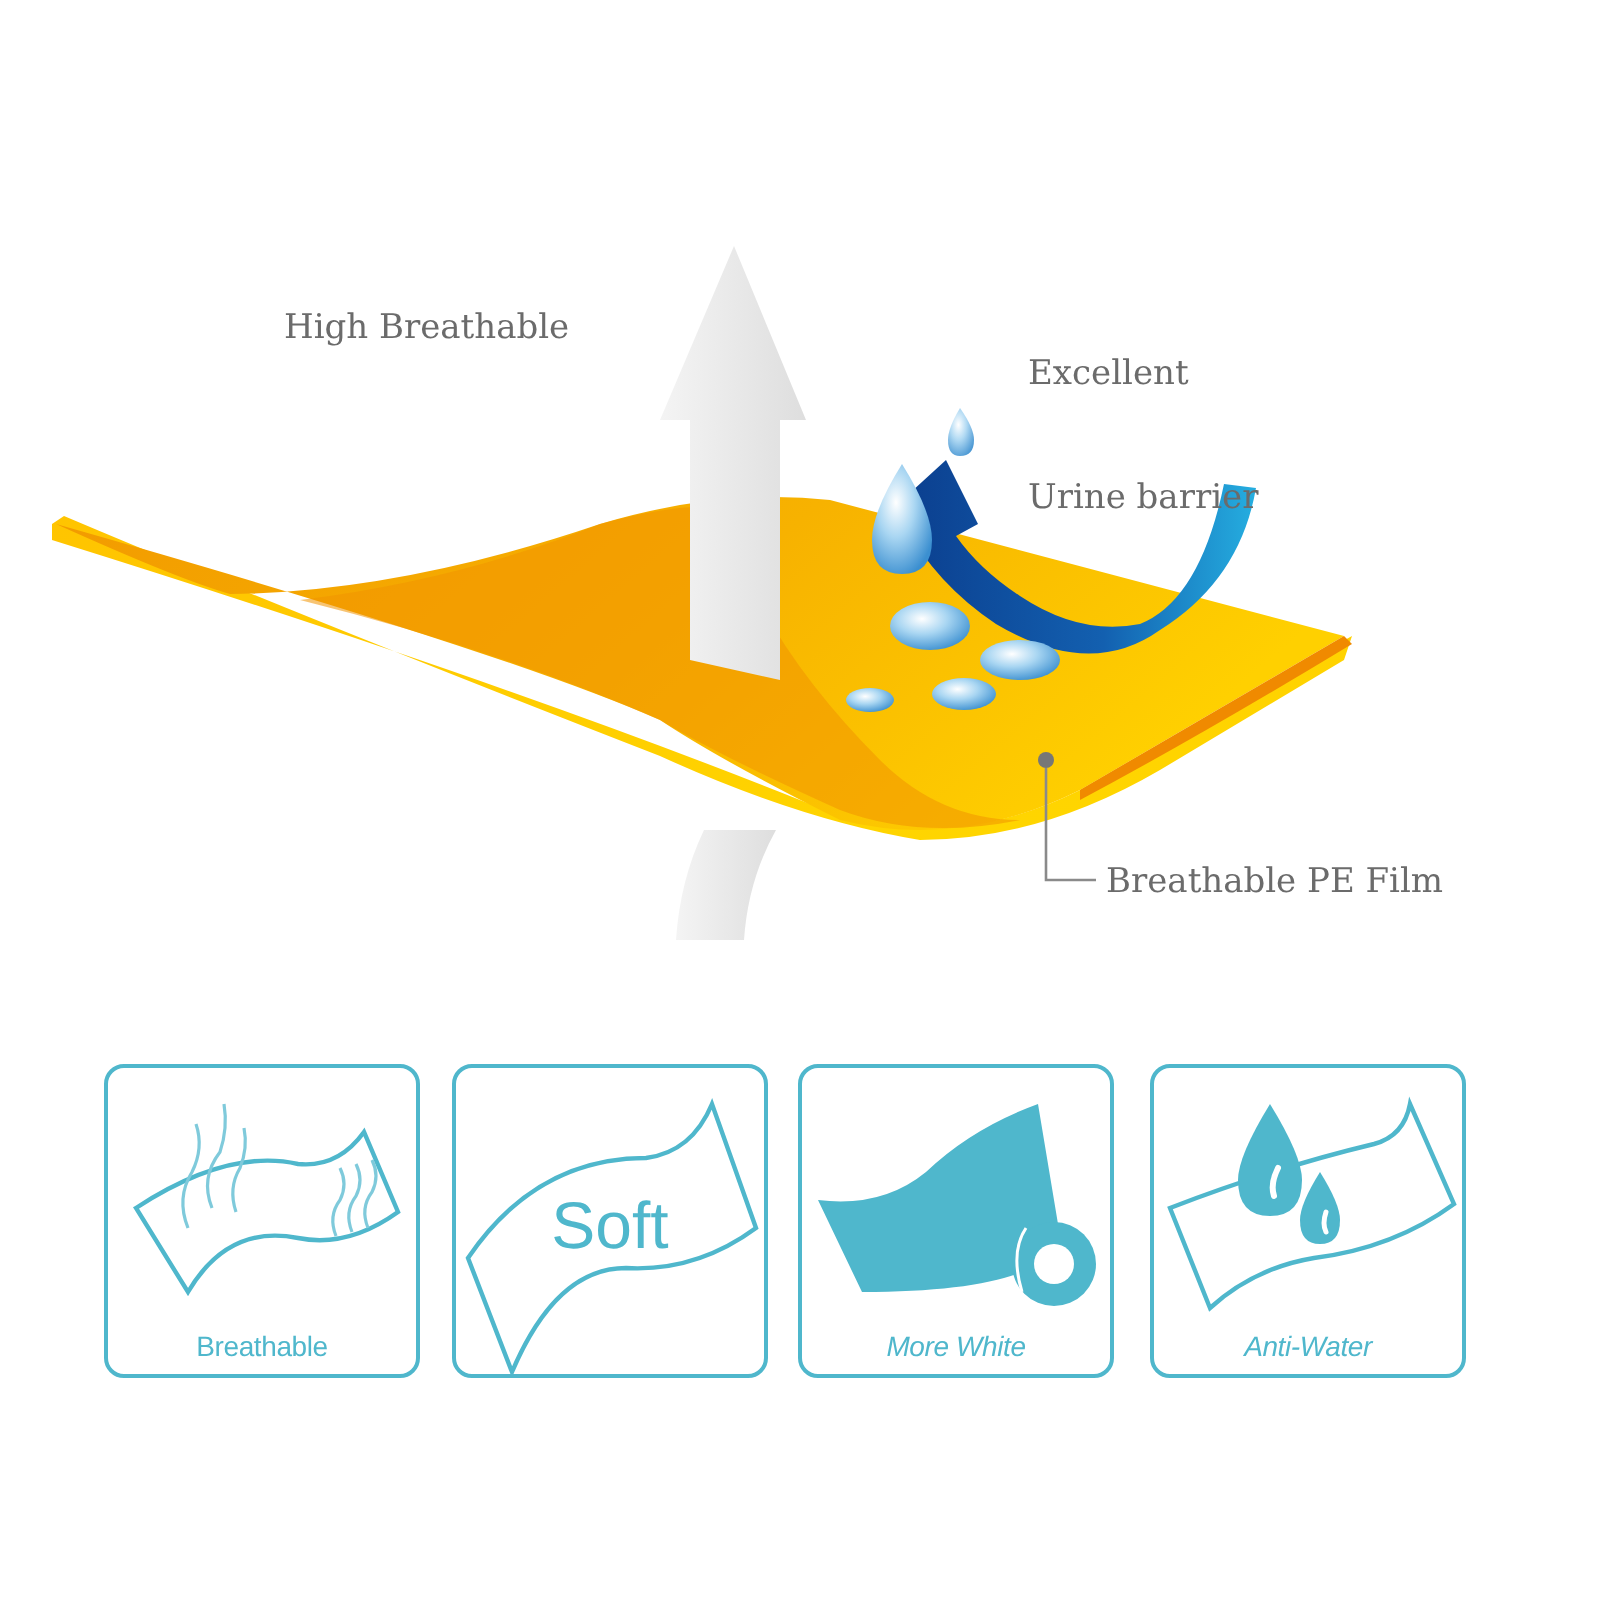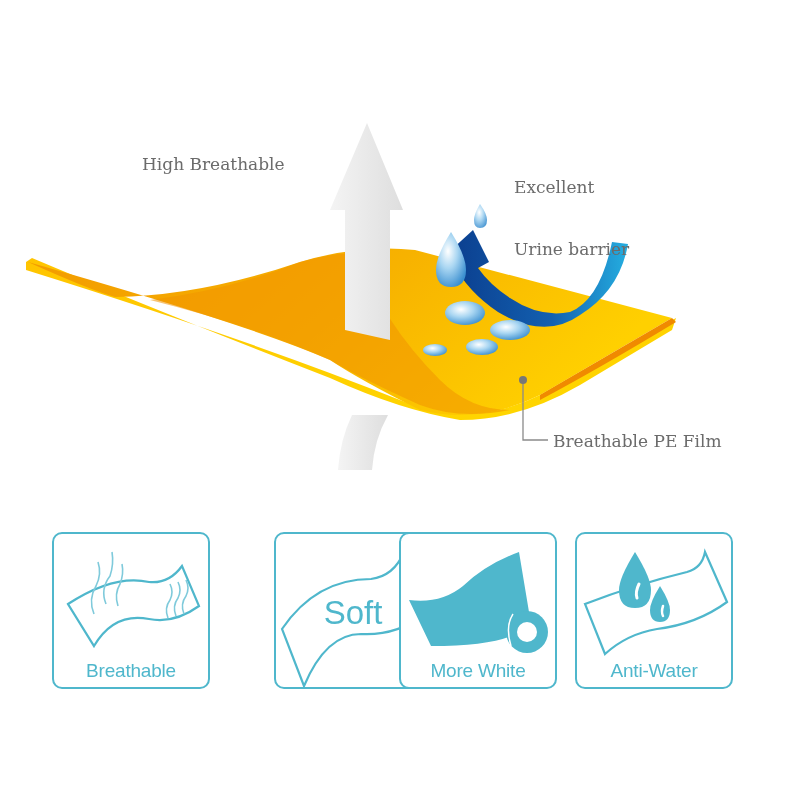--- a/index.html
+++ b/index.html
@@ -5,26 +5,26 @@
   html,body{margin:0;padding:0;background:#ffffff;}
   body{width:800px;height:800px;position:relative;overflow:hidden;font-family:"Liberation Sans",sans-serif;}
   .stage{position:absolute;left:0;top:0;width:652px;height:800px;}
   .label{position:absolute;font-family:"DejaVu Serif","Liberation Serif",serif;color:#6b6b6b;font-size:17px;white-space:nowrap;line-height:1;}
   .lbl-high{left:142px;top:156px;}
   .lbl-exc1{left:514px;top:179px;}
   .lbl-exc2{left:514px;top:205px;margin-top:36px;}
   .lbl-film{left:553px;top:433px;}
   .feature{position:absolute;top:532px;width:158px;height:157px;border:2.5px solid #4fb7cc;border-radius:10px;box-sizing:border-box;background:#fff;}
   .feature svg{position:absolute;left:0;top:0;}
-  .feature-label{position:absolute;left:0;right:0;bottom:7px;text-align:center;color:#4fb7cc;font-family:"Liberation Sans",sans-serif;font-size:19px;line-height:1;letter-spacing:-0.2px;}
+  .feature-label{position:absolute;left:0;right:0;bottom:7px;text-align:center;color:#4fb7cc;font-family:"Liberation Sans",sans-serif;font-size:14px;line-height:1;letter-spacing:-0.2px;}
   .soft-word{position:absolute;left:0;right:0;top:62px;text-align:center;color:#4fb7cc;font-family:"Liberation Sans",sans-serif;font-size:33px;line-height:1;}
   .f1{left:52px;}
-  .f2{left:226px;margin-left:48px;}
-  .f3{left:399px;}
-  .f4{left:575px;}
+  .f2{left:226px;}
+  .f3{left:399px;font-style:italic;}
+  .f4{left:575px;font-style:italic;}
 </style>
 </head>
 <body>
 
 <div class="stage">
   <svg width="800" height="520" viewBox="0 0 800 520" style="position:absolute;left:0;top:0;">
     <defs>
       <linearGradient id="sheetTop" x1="0" y1="0" x2="1" y2="0.3">
         <stop offset="0" stop-color="#f29a00"></stop>
         <stop offset="0.55" stop-color="#f7b200"></stop>

